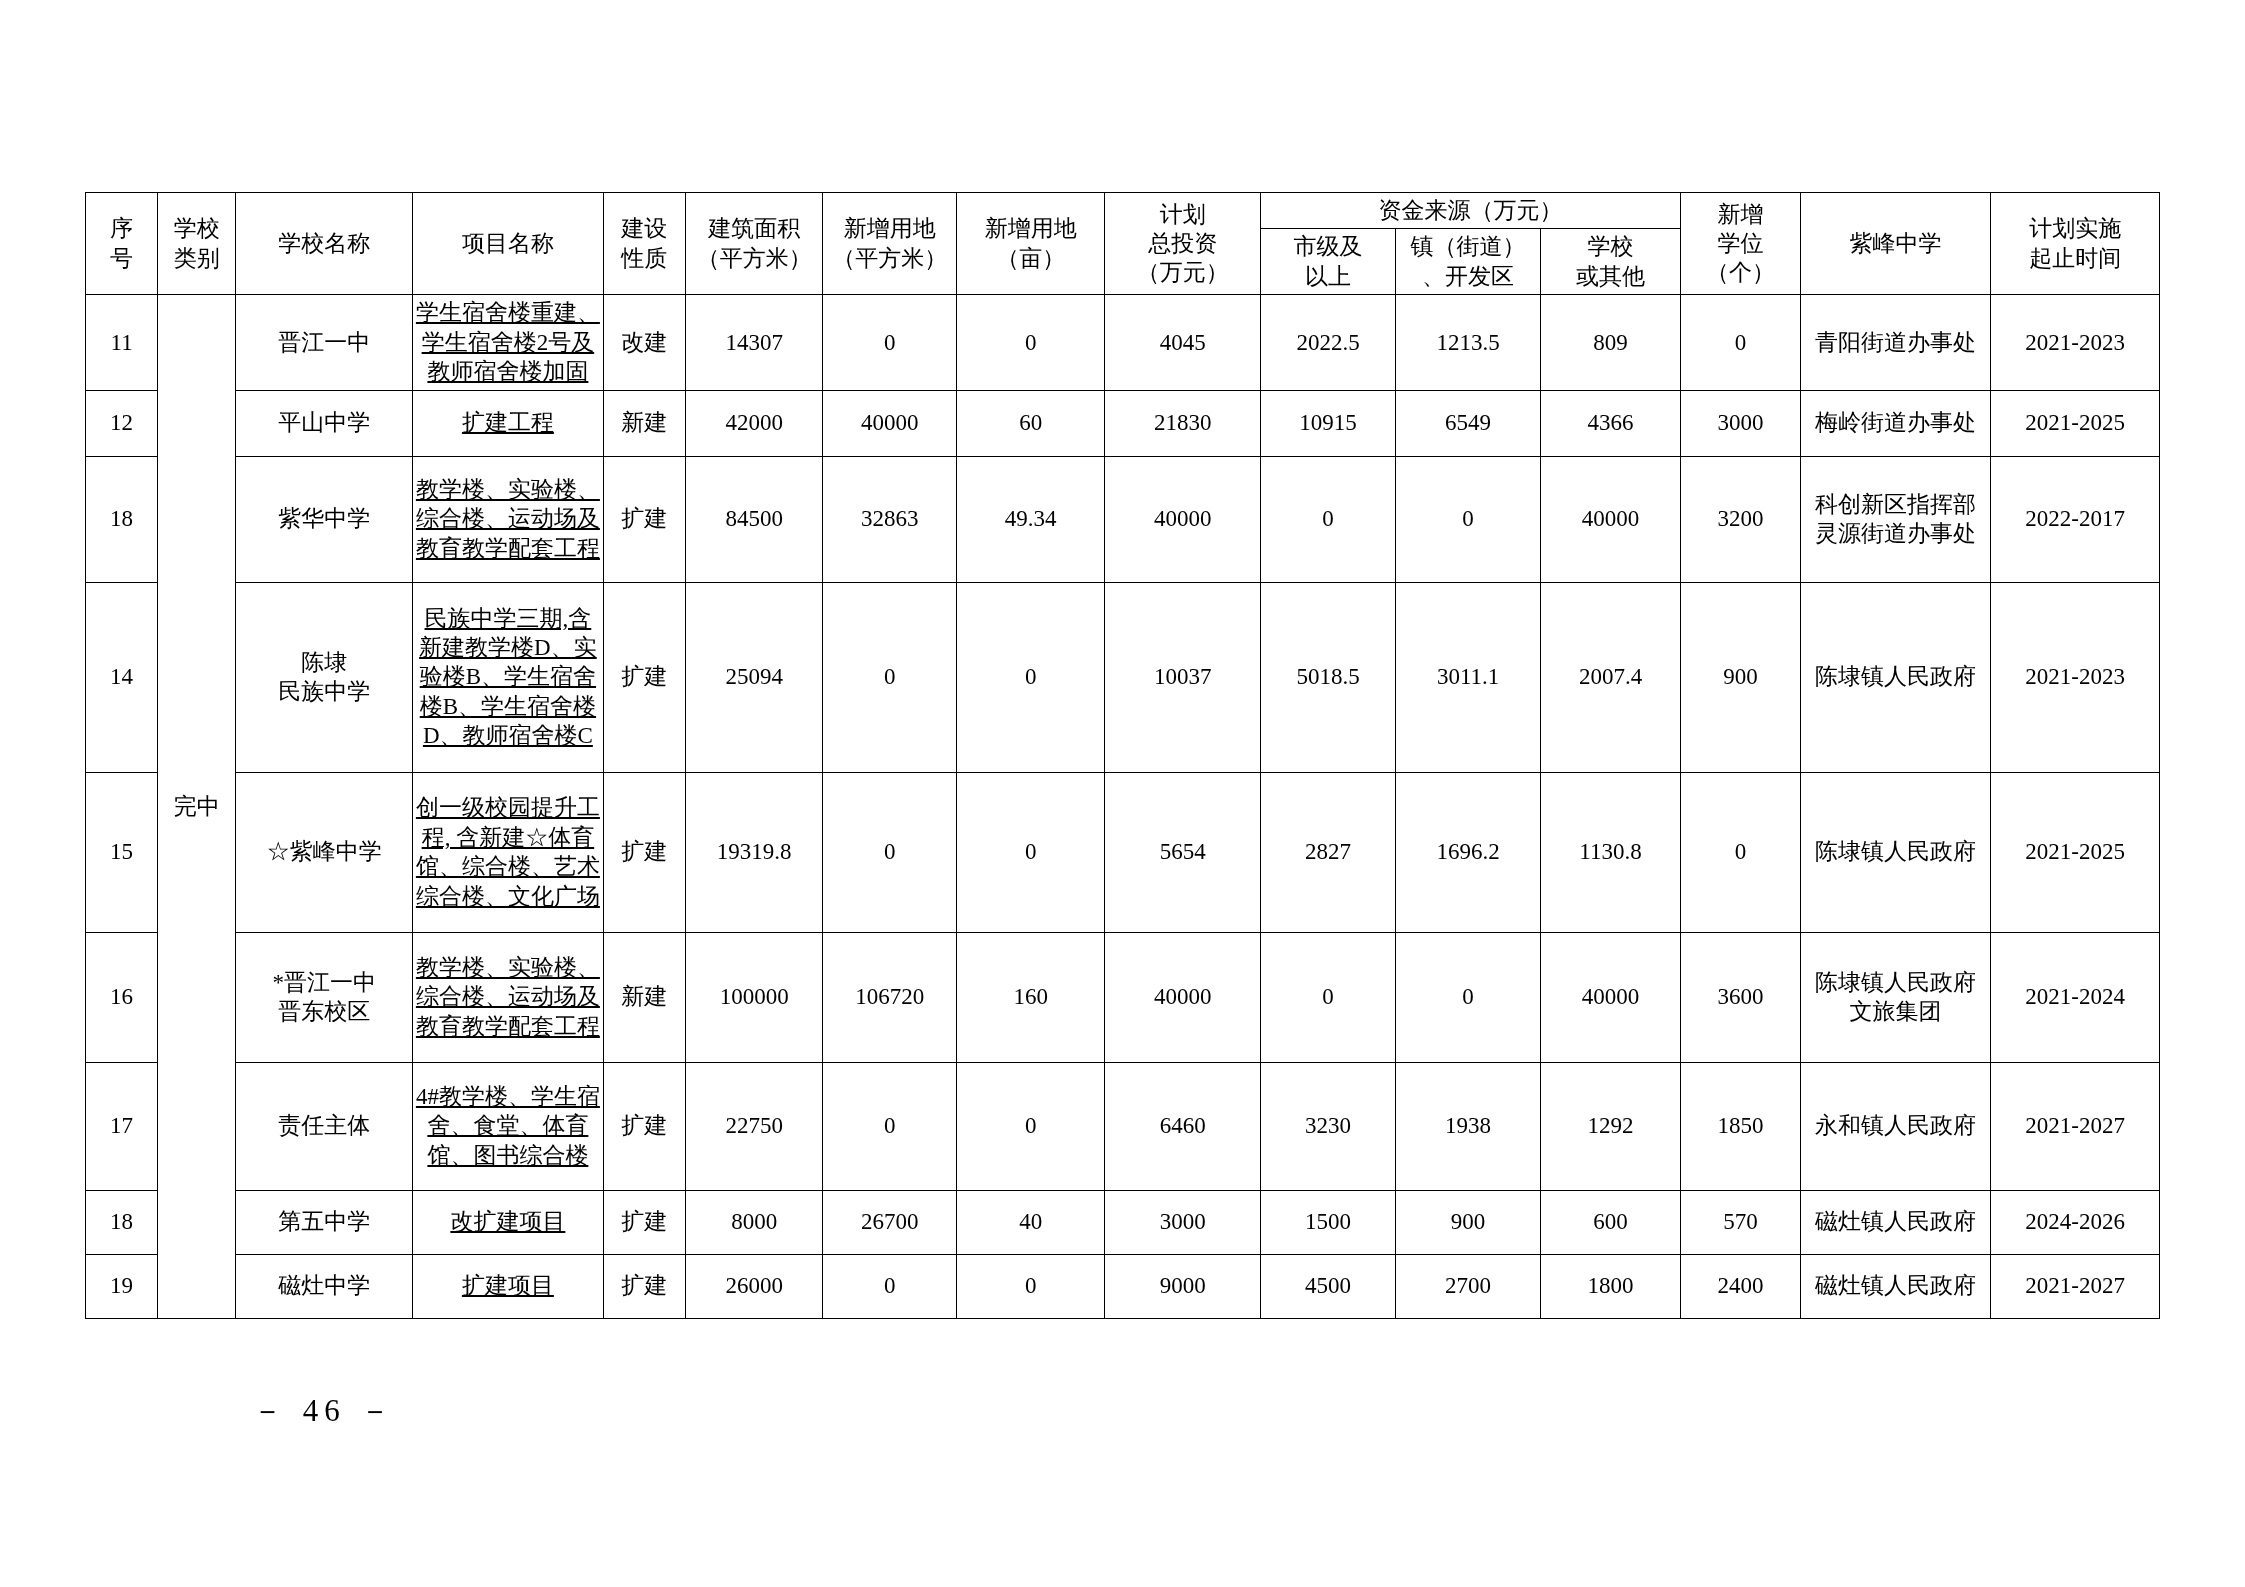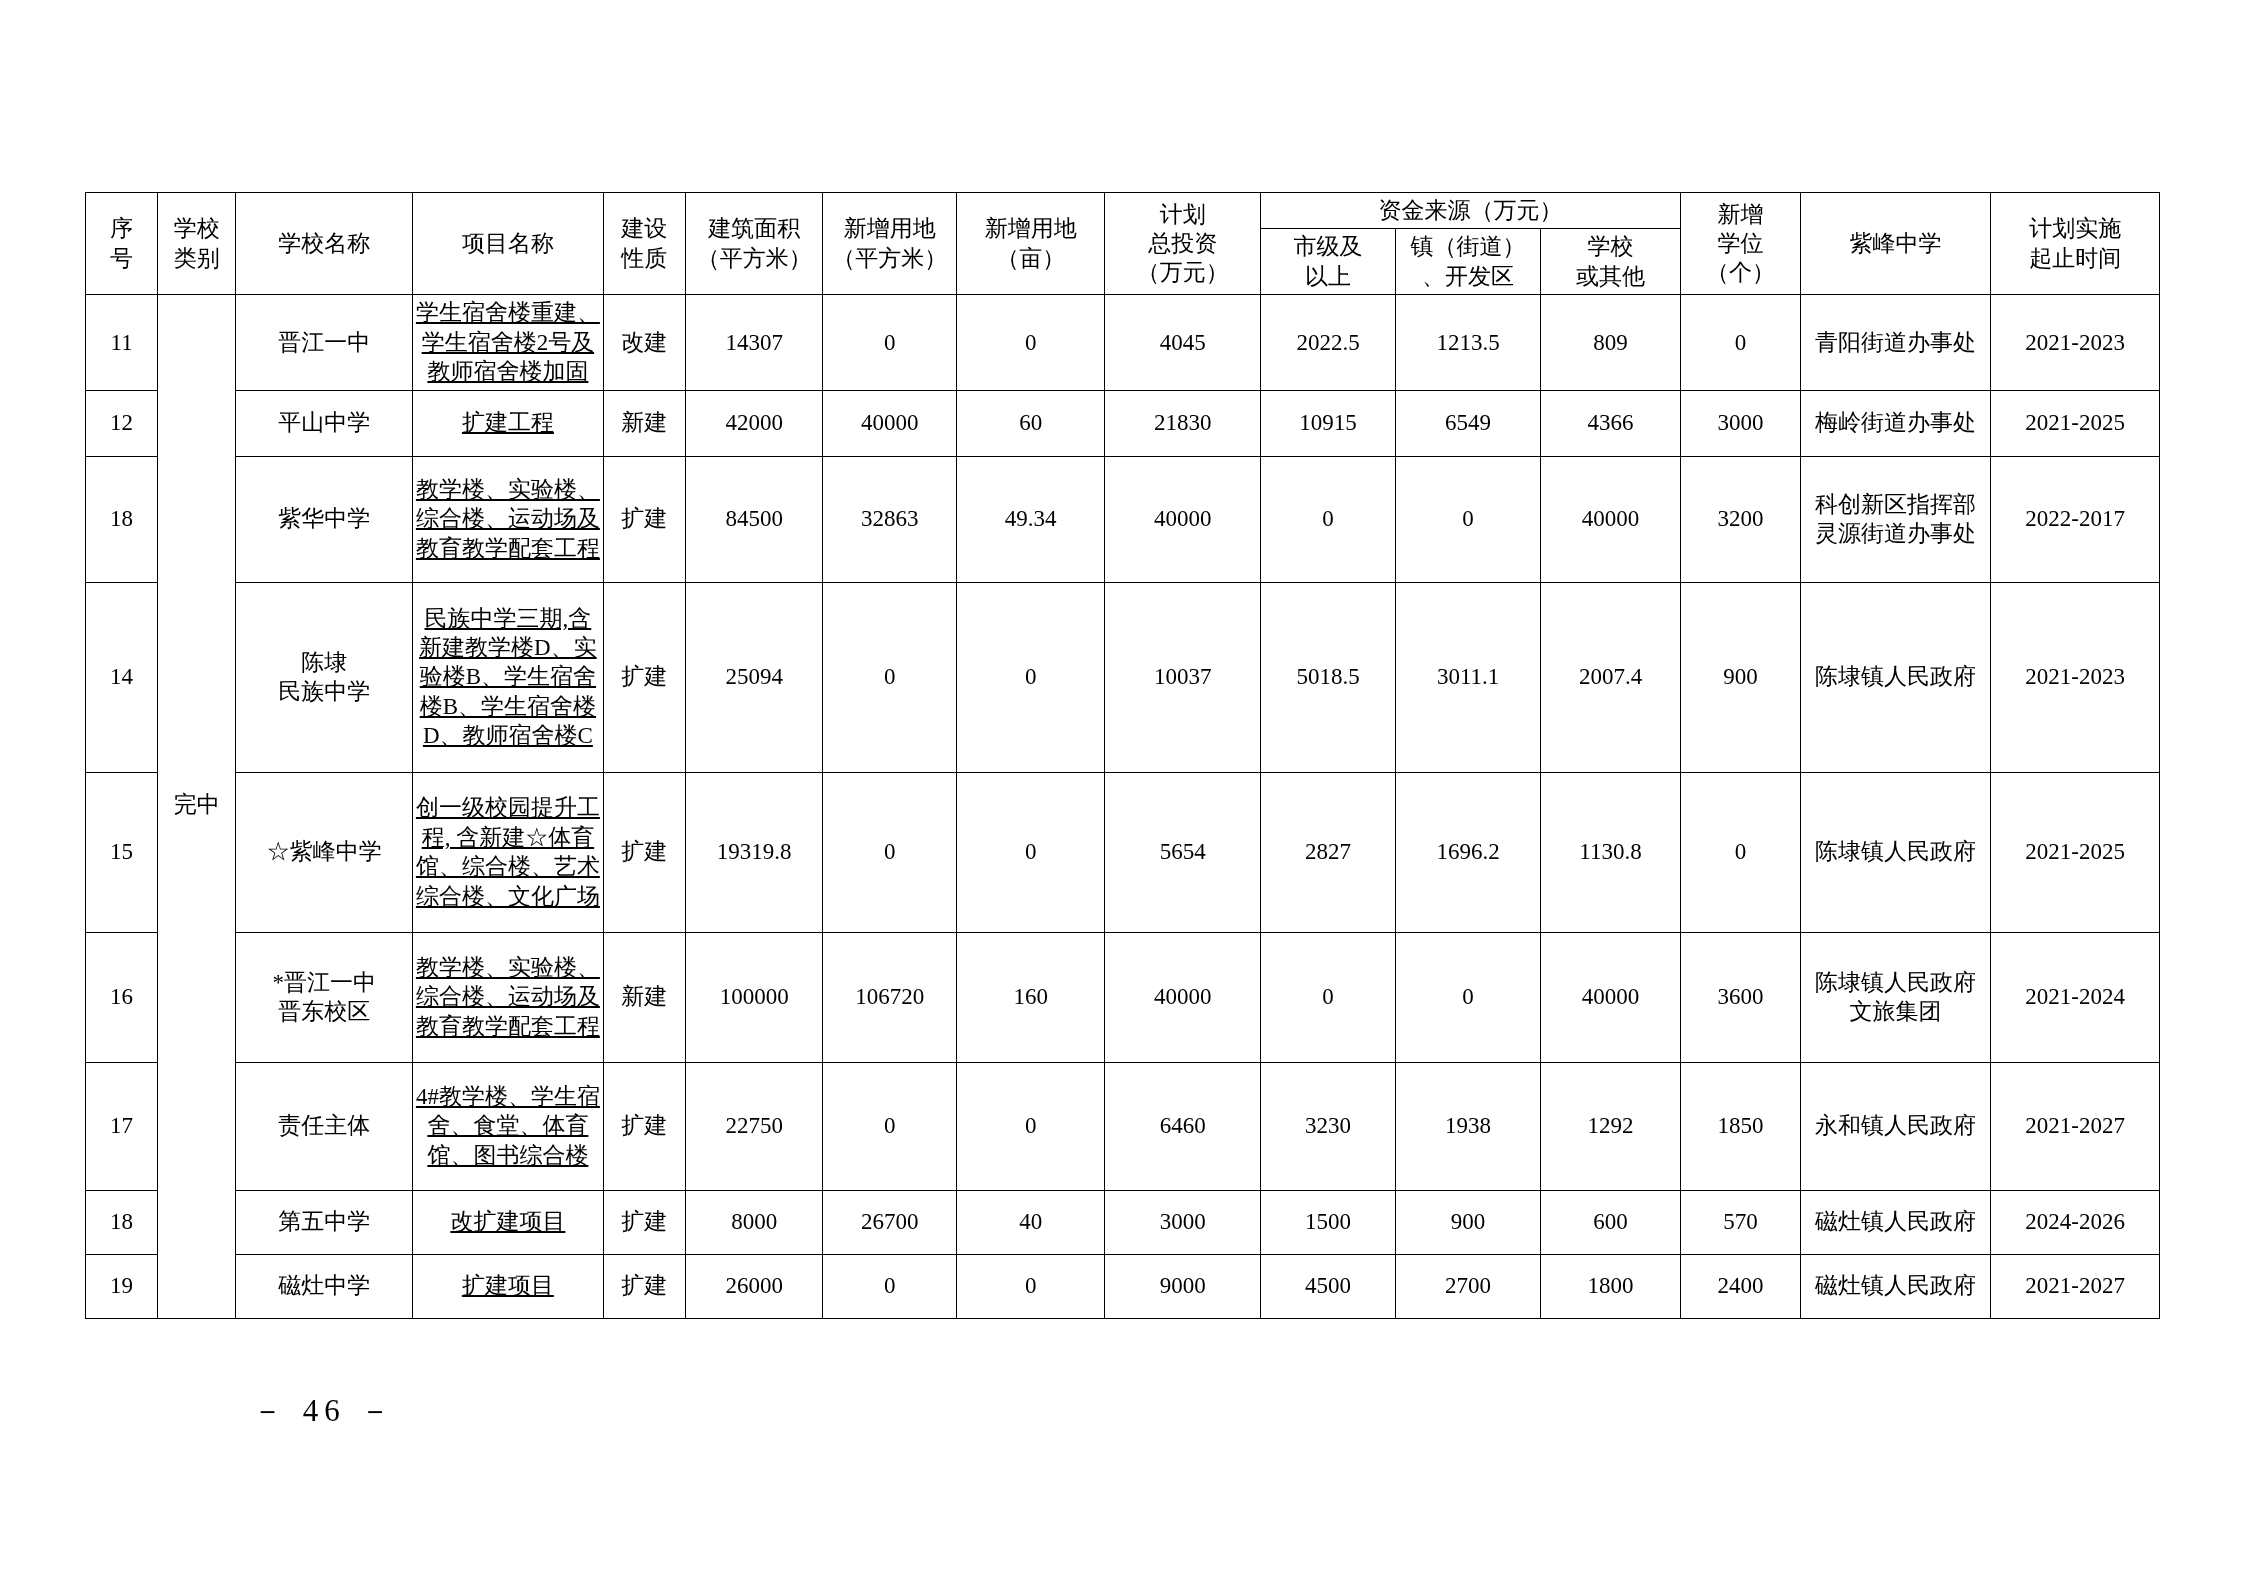--- a/index.html
+++ b/index.html
@@ -45,21 +45,21 @@
   .vstack { display: block; }
   .num { font-size: 24px; }
   .name-cell { font-size: 24px; }
   .proj-cell {
     font-size: 23px;
     line-height: 1.3;
     padding-left: 6px;
     padding-right: 6px;
     text-decoration: underline;
   }
-  .cat-cell { font-size: 24px; font-family: Liberation Mono, monospace; }
+  .cat-cell { font-size: 24px; }
   .date-cell { font-size: 24px; letter-spacing: 0px; }
   .resp-cell { font-size: 24px; line-height: 1.3; }
   .pagenum {
     position: absolute;
     left: 252px;
     top: 1390px;
     font-size: 31px;
     letter-spacing: 6px;
     font-family: "Liberation Serif", "DejaVu Serif", serif;
   }

